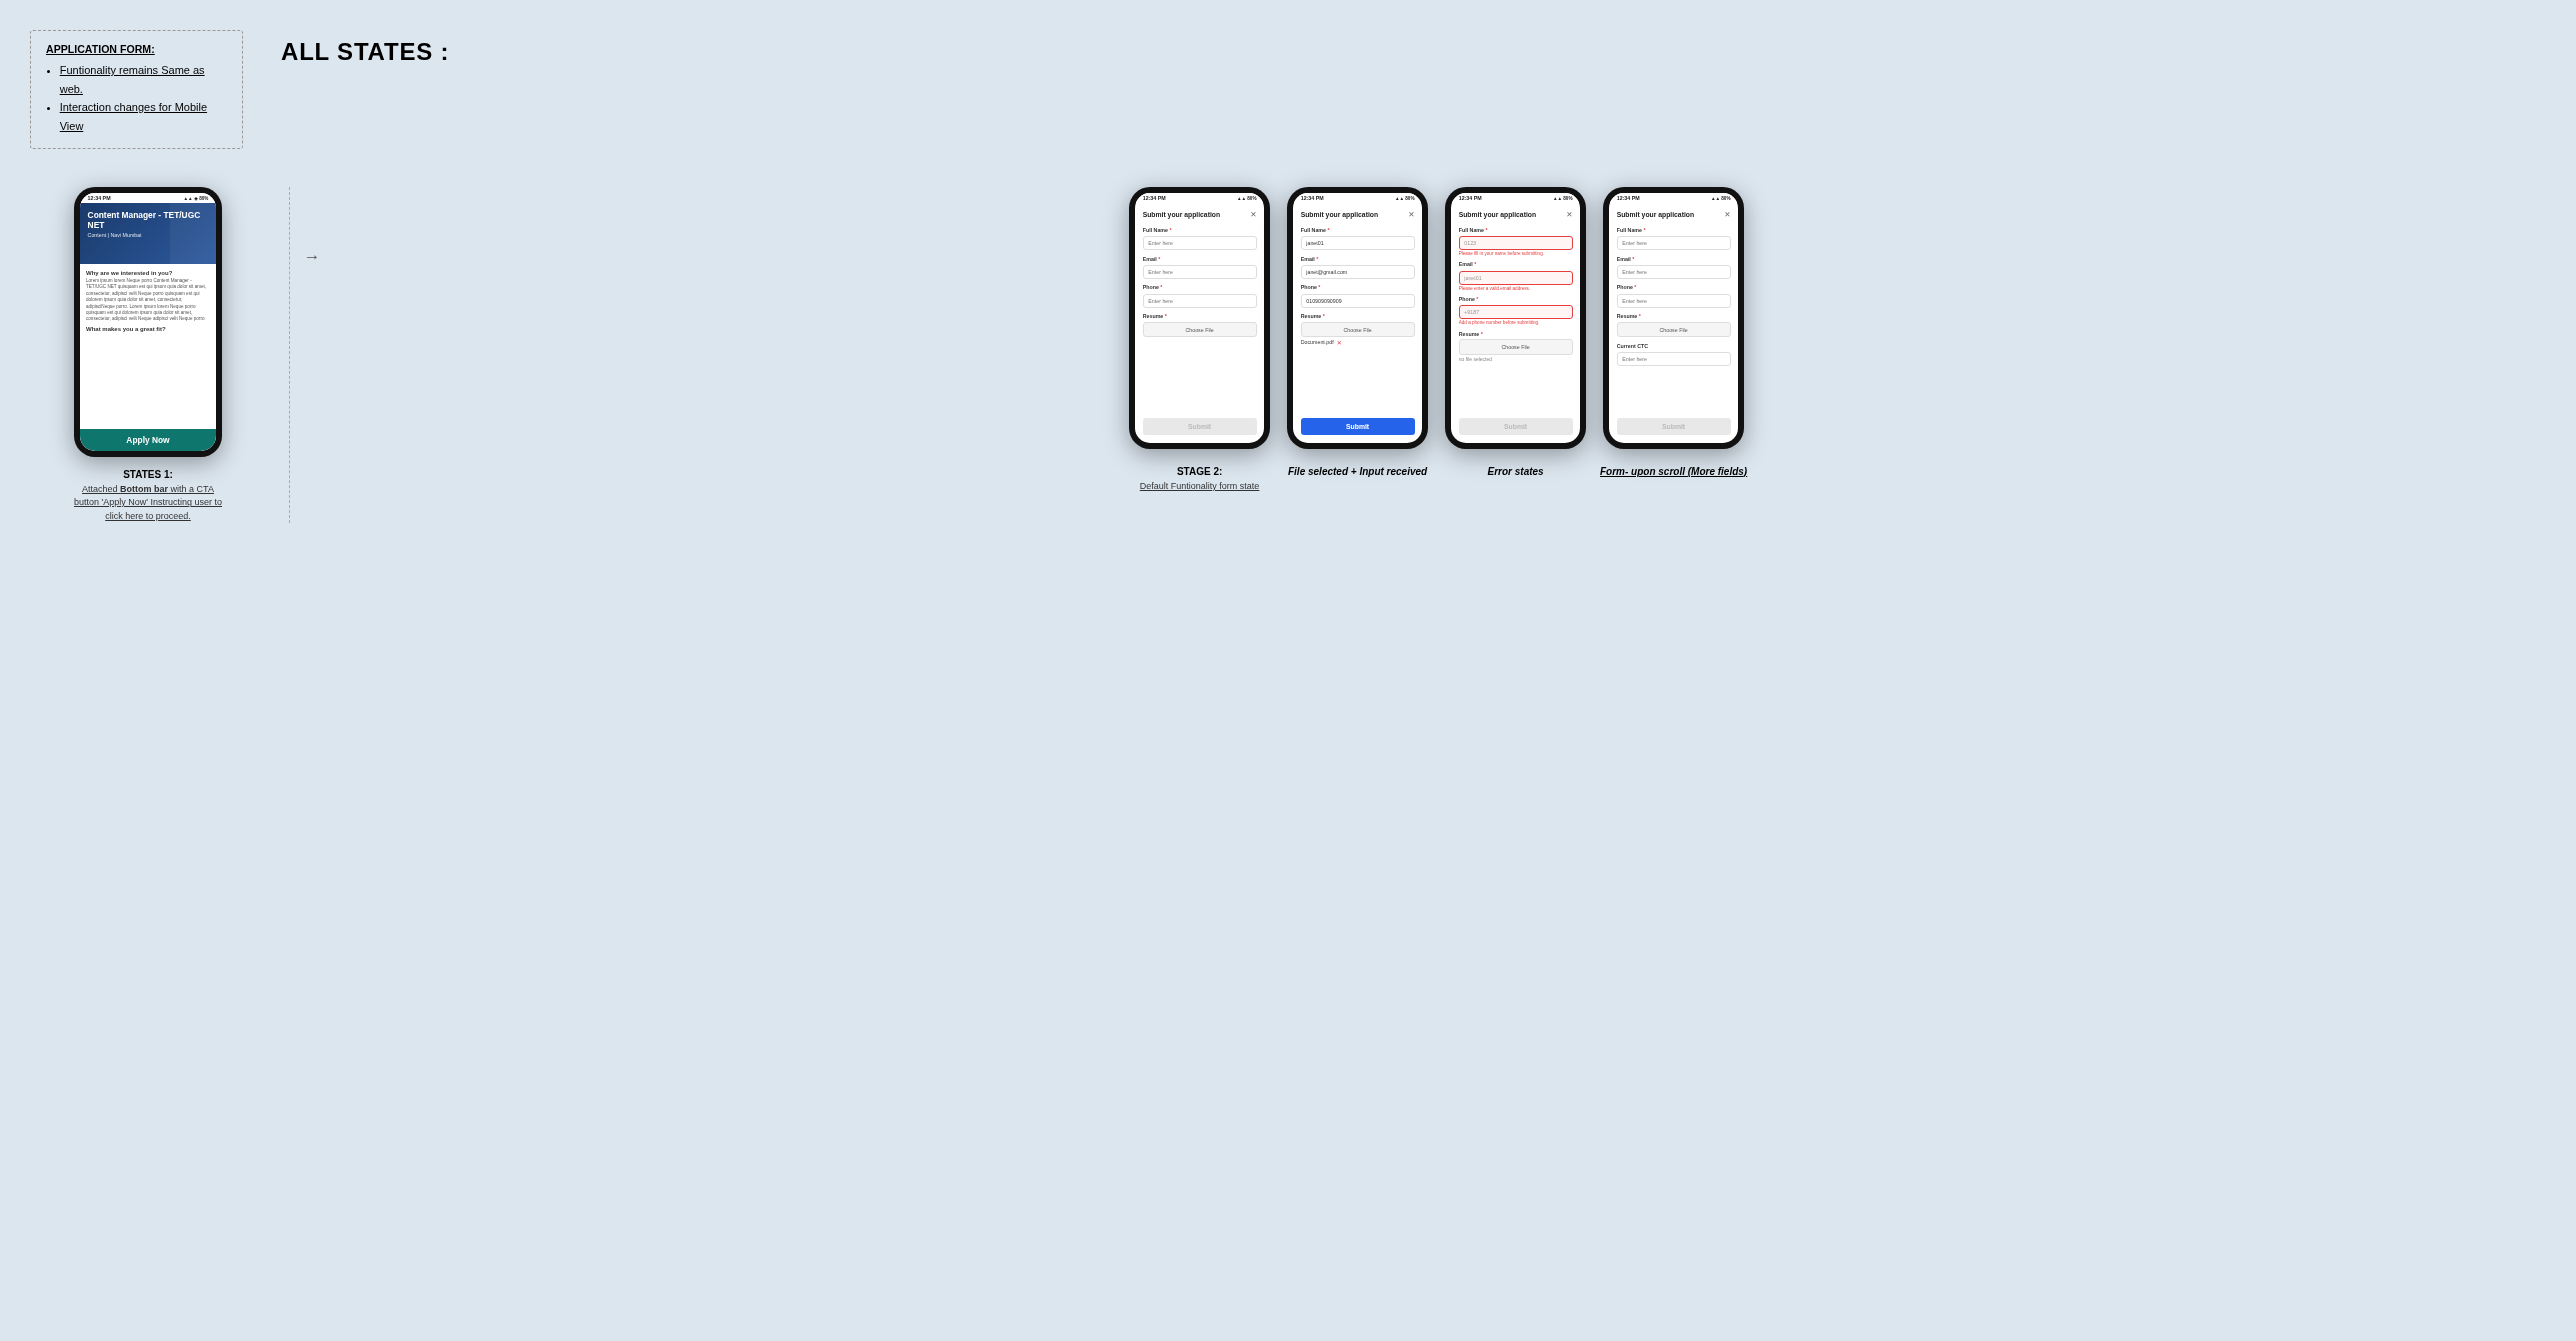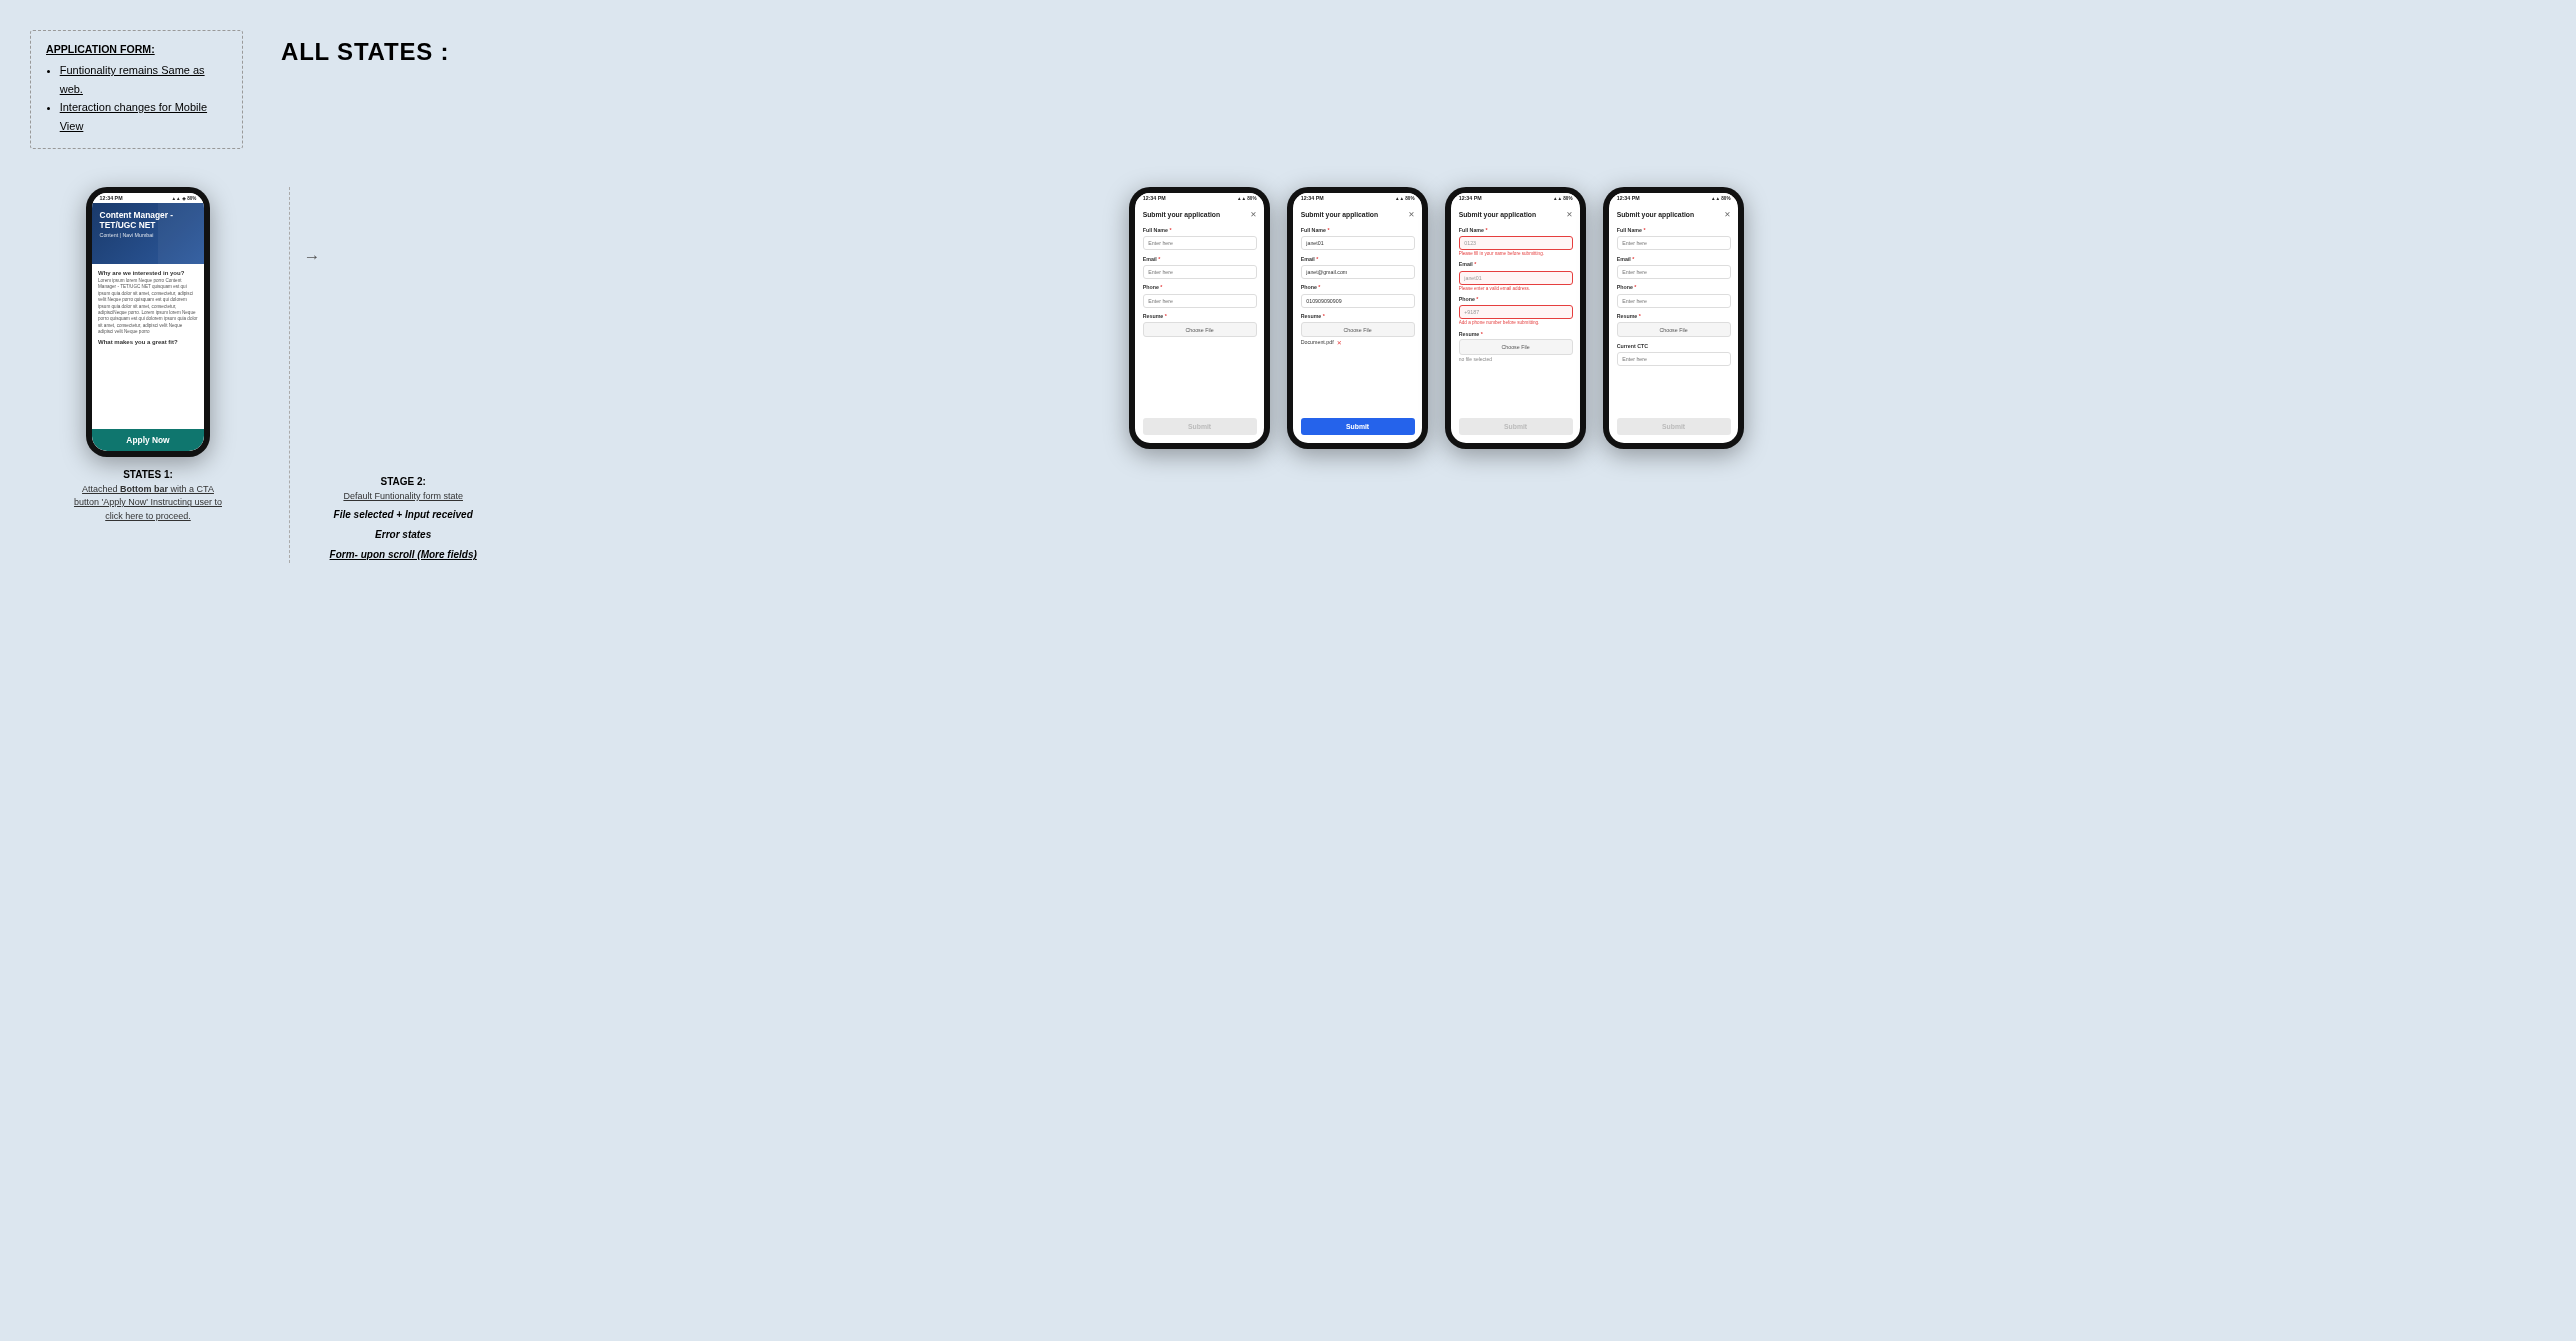--- a/index.html
+++ b/index.html
@@ -323,25 +323,24 @@
     .phones-row {
       display: flex;
       flex-direction: row;
       align-items: flex-start;
       justify-content: center;
       gap: 6px;
     }
 
     .labels-row {
       display: flex;
-      flex-direction: column;
       align-items: flex-start;
       justify-content: center;
       gap: 6px;
-      margin-top: 12px;
+      margin-top: 2px;
     }
 
     .stage-col {
       display: flex;
       flex-direction: column;
       align-items: center;
       width: 152px;
       flex-shrink: 0;
     }
 
@@ -379,21 +378,21 @@
     </div>
     <div style="flex:1; display:flex; align-items:flex-start; padding-top:7.6px;">
       <h1 class="all-states-title">ALL STATES :</h1>
     </div>
   </div>
 
   <div class="content-row">
 
     <div class="left-panel" style="display:flex;flex-direction:column;align-items:center;">
 
-      <div class="phone-frame" style="width:124px;height:270px;">
+      <div class="phone-frame" style="width:148px;height:270px;">
         <div class="phone-screen">
 
           <div class="status-bar">
             <span class="time">12:34 PM</span>
             <div class="status-icons">
               <span>▲▲</span>
               <span>◈</span>
               <span>80%</span>
             </div>
           </div>

